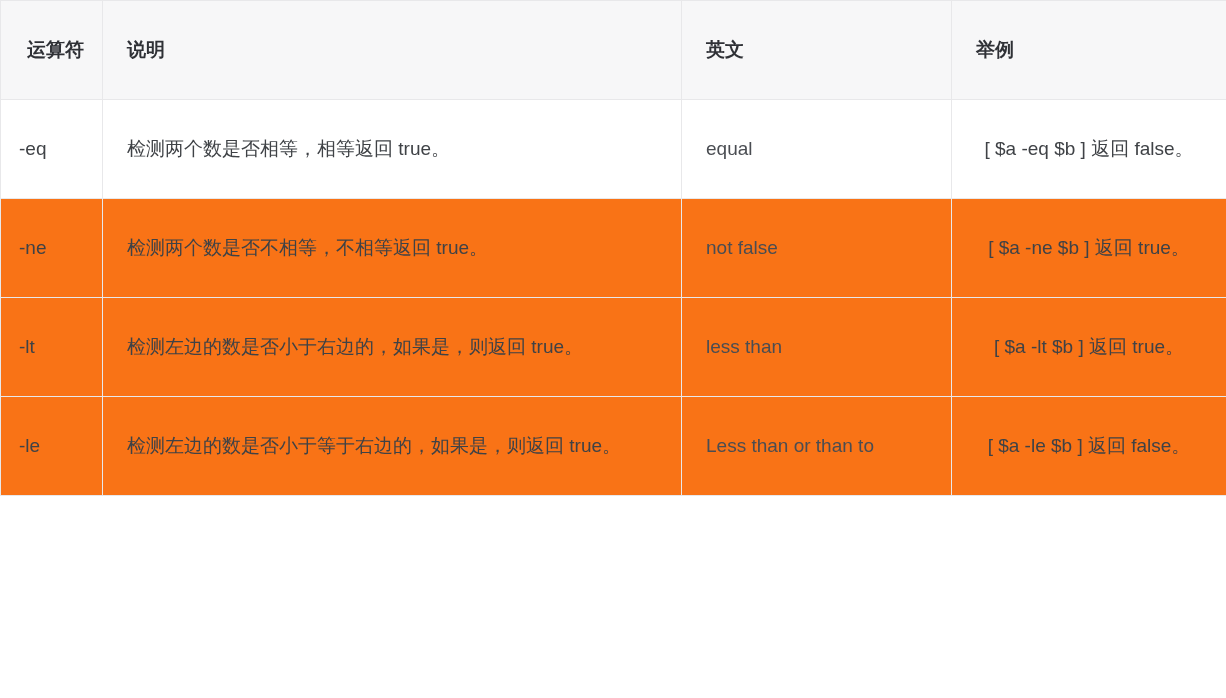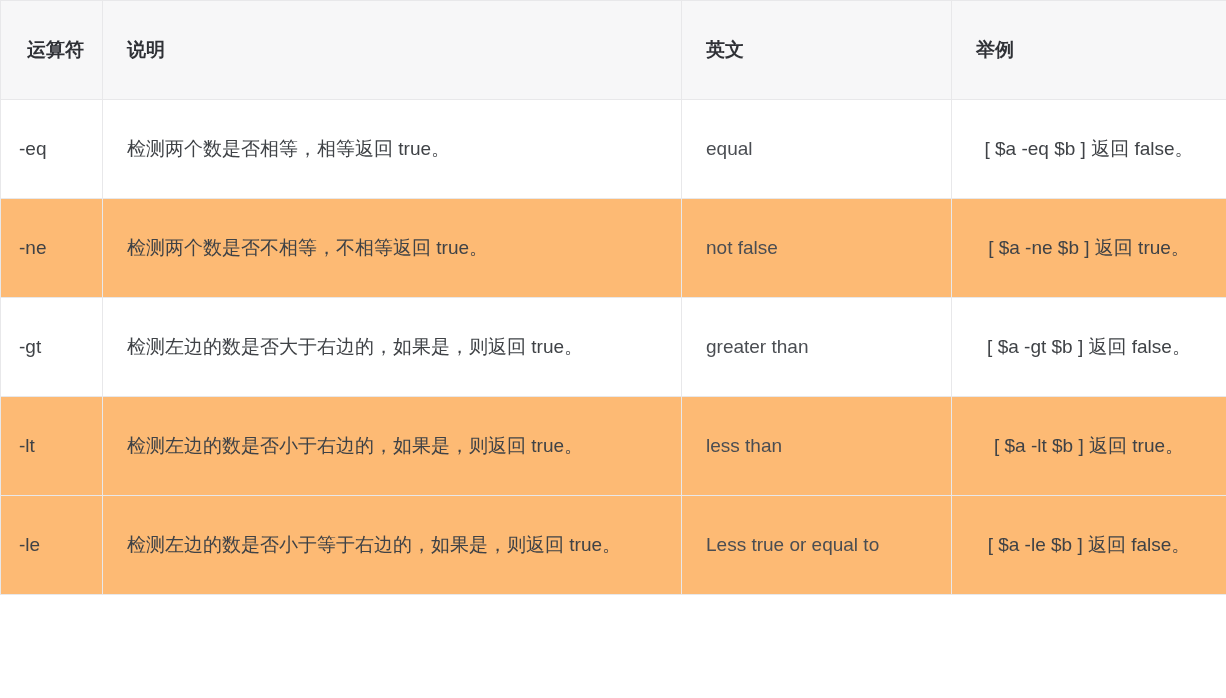--- a/index.html
+++ b/index.html
@@ -56,21 +56,21 @@
     color: #2f3136;
     line-height: 1.55;
   }
   thead th.th-op {
     padding-left: 26px;
     padding-right: 14px;
   }
 
   
   tbody tr { background: #ffffff; }
-  tbody tr.striped { background: #fdba74; }
+  tbody tr.striped { background: #f97316; }
 
   tbody td {
     height: 99px;
     padding: 12px 24px;
     font-size: 19px;
     font-weight: normal;
     line-height: 1.62;
     color: #3f4246;
     margin-left: 48px;
   }
@@ -108,33 +108,27 @@
         <td class="cell-desc">检测两个数是否相等，相等返回 true。</td>
         <td class="cell-en">equal</td>
         <td class="cell-ex">[ $a -eq $b ] 返回 false。</td>
       </tr>
       <tr class="striped">
         <td class="cell-op">-ne</td>
         <td class="cell-desc">检测两个数是否不相等，不相等返回 true。</td>
         <td class="cell-en">not false</td>
         <td class="cell-ex">[ $a -ne $b ] 返回 true。</td>
       </tr>
-      <tr>
-        <td class="cell-op">-gt</td>
-        <td class="cell-desc">检测左边的数是否大于右边的，如果是，则返回 true。</td>
-        <td class="cell-en">greater than</td>
-        <td class="cell-ex">[ $a -gt $b ] 返回 false。</td>
-      </tr>
       <tr class="striped">
         <td class="cell-op">-lt</td>
         <td class="cell-desc">检测左边的数是否小于右边的，如果是，则返回 true。</td>
         <td class="cell-en">less than</td>
         <td class="cell-ex">[ $a -lt $b ] 返回 true。</td>
       </tr>
       <tr class="striped">
         <td class="cell-op">-le</td>
         <td class="cell-desc">检测左边的数是否小于等于右边的，如果是，则返回 true。</td>
-        <td class="cell-en">Less true or equal to</td>
+        <td class="cell-en">Less than or than to</td>
         <td class="cell-ex">[ $a -le $b ] 返回 false。</td>
       </tr>
     </tbody>
   </table>
 </div>
 
 </body></html>

